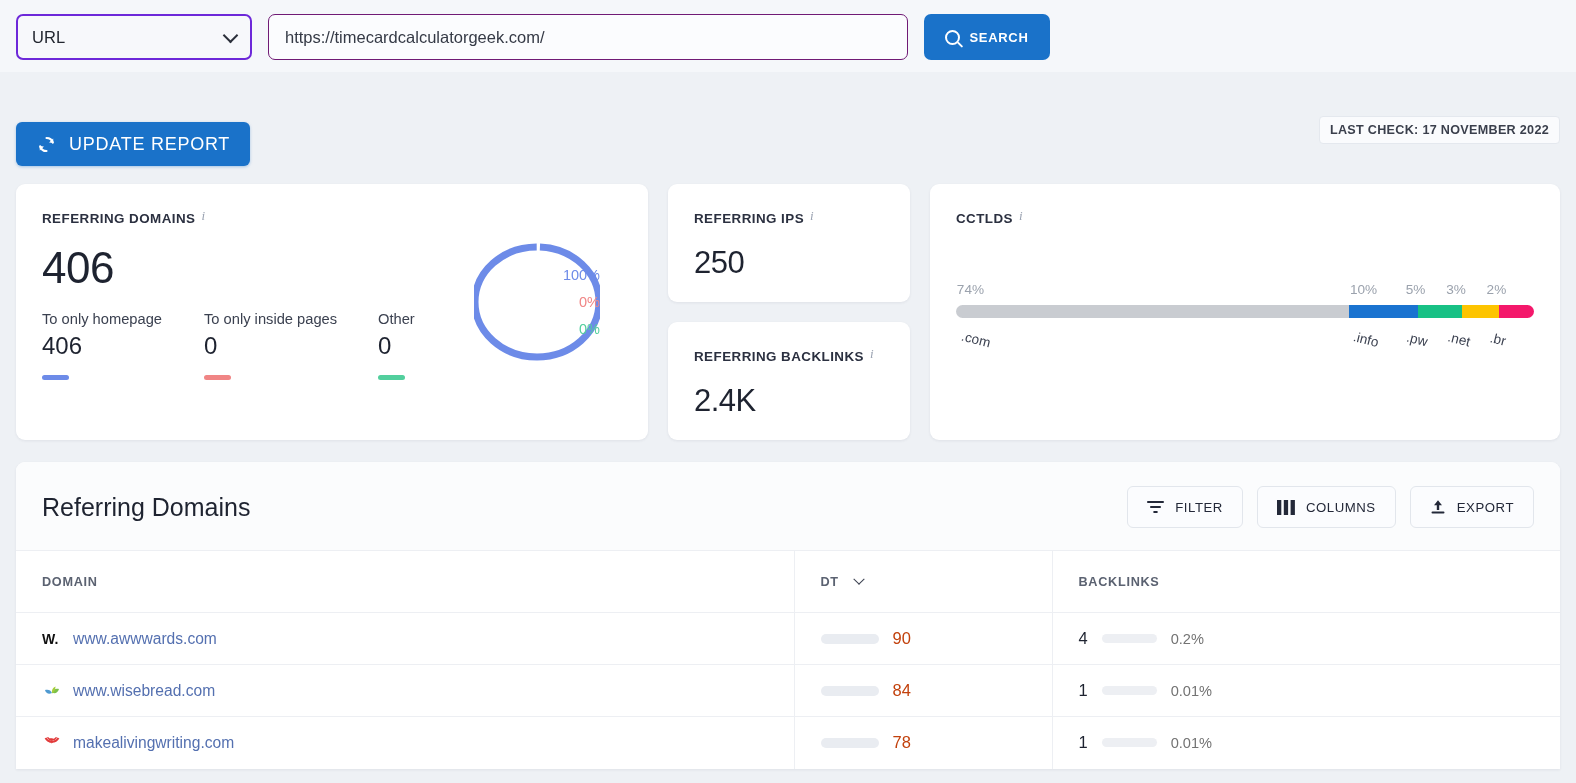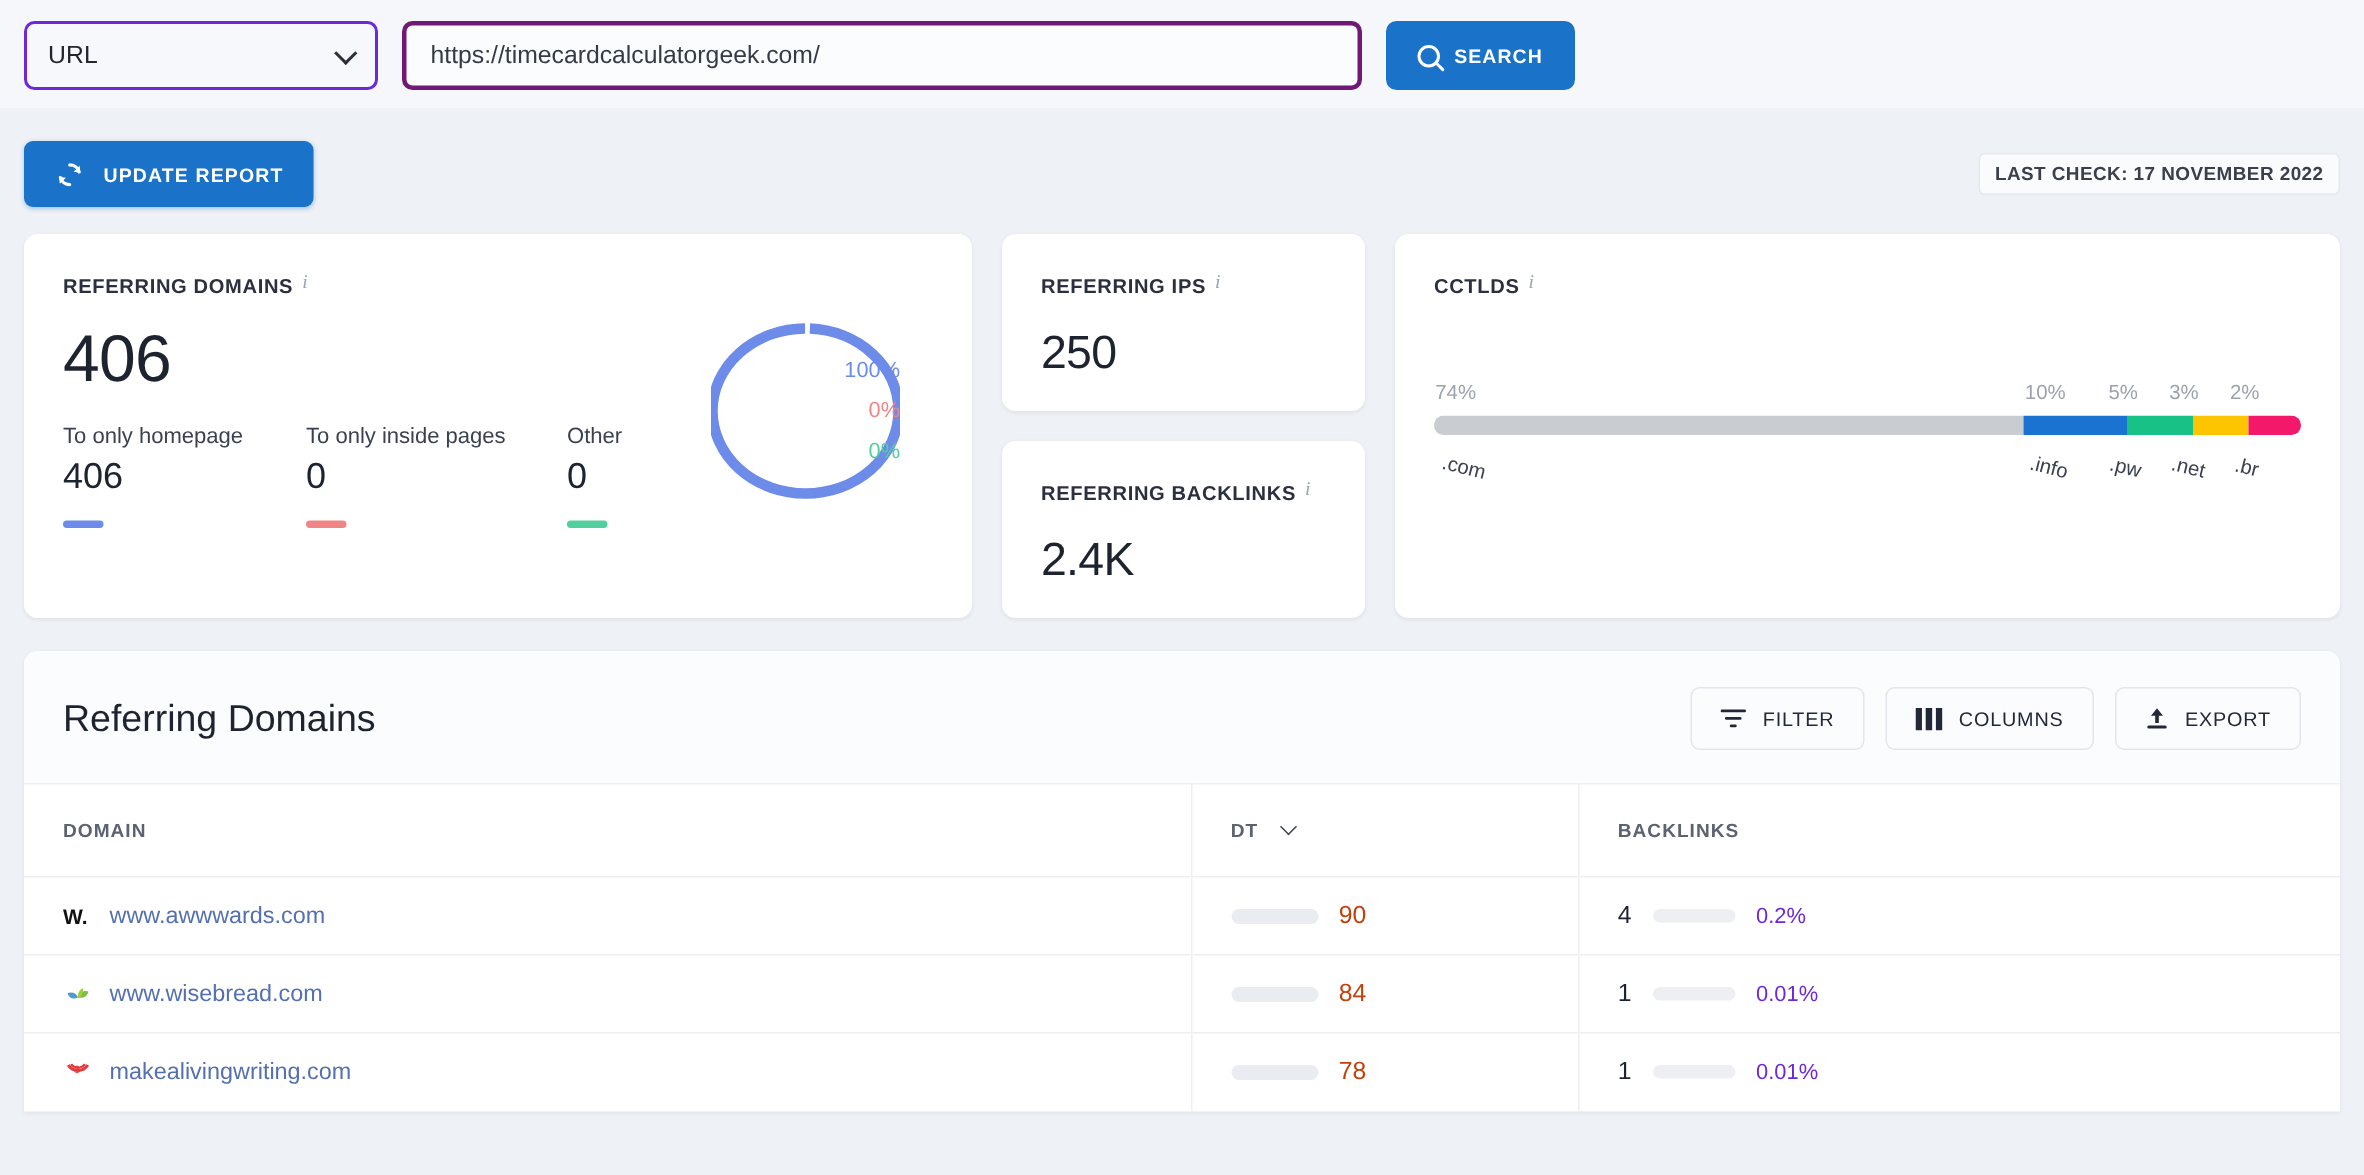--- a/index.html
+++ b/index.html
@@ -37,21 +37,21 @@
     width: 11px; height: 11px;
     margin-top: -7px;
     border-right: 2.1px solid #2b2f3a;
     border-bottom: 2.1px solid #2b2f3a;
     transform: rotate(45deg);
   }
   .url-input {
     flex: 0 0 640px;
     height: 46px;
     background: #fbfcfe;
-    border: 3px solid #701a75;
+    border: 1px solid #701a75;
     border-radius: 7px;
     padding: 0 16px;
     font-family: "Liberation Sans", sans-serif;
     font-size: 16.5px;
     color: #353a46;
     outline: none;
   }
   .btn-search {
     width: 126px; height: 46px;
     background: #1a72c9;
@@ -76,23 +76,24 @@
   
   .update-row {
     display: flex; align-items: center; justify-content: space-between;
     padding: 22px 16px 18px 16px;
   }
   .btn-update {
     display: flex; align-items: center; gap: 12px;
     height: 44px; padding: 0 20px;
     background: #1a72c9; color: #fff;
     border: none; border-radius: 6px;
-    font-size: 13px; font-weight: bold; letter-spacing: .75px;
+    font-size: 18px; font-weight: normal; letter-spacing: .75px;
     cursor: pointer;
     box-shadow: 0 1px 3px rgba(26,114,201,.35);
+    margin-top: 28px;
   }
   .refresh-icon { width: 21px; height: 21px; display: block; }
   .lastcheck {
     font-size: 12.6px; font-weight: bold; letter-spacing: .3px;
     color: #3a3f4c;
     background: #fafbfd;
     border: 1px solid #e4e8ee;
     border-radius: 4px;
     padding: 6px 10px;
   }
@@ -245,21 +246,21 @@
   .dt-cell { display: flex; align-items: center; gap: 14px; }
   .dt-track {
     width: 58px; height: 10px; border-radius: 6px; background: #e9ecf1;
     overflow: hidden;
   }
   .dt-fill { height: 100%; background: #343e63; border-radius: 6px; }
   .dt-num { font-size: 16.5px; color: #c2410c; }
   .bl-cell { display: flex; align-items: center; gap: 14px; }
   .bl-num { font-size: 16.5px; color: #1e2330; min-width: 9px; }
   .bl-track { width: 55px; height: 9px; border-radius: 5px; background: #edeff3; }
-  .bl-pct { font-size: 14.6px; color: #6d28d9; }
+  .bl-pct { font-size: 14.6px; color: #737373; }
 </style>
 </head>
 <body>
 
 <div class="searchbar">
   <div class="select-wrap">
     <span class="sel-label">URL</span>
     <span class="chev"></span>
   </div>
   <input class="url-input" type="text" value="https://timecardcalculatorgeek.com/" style="">

